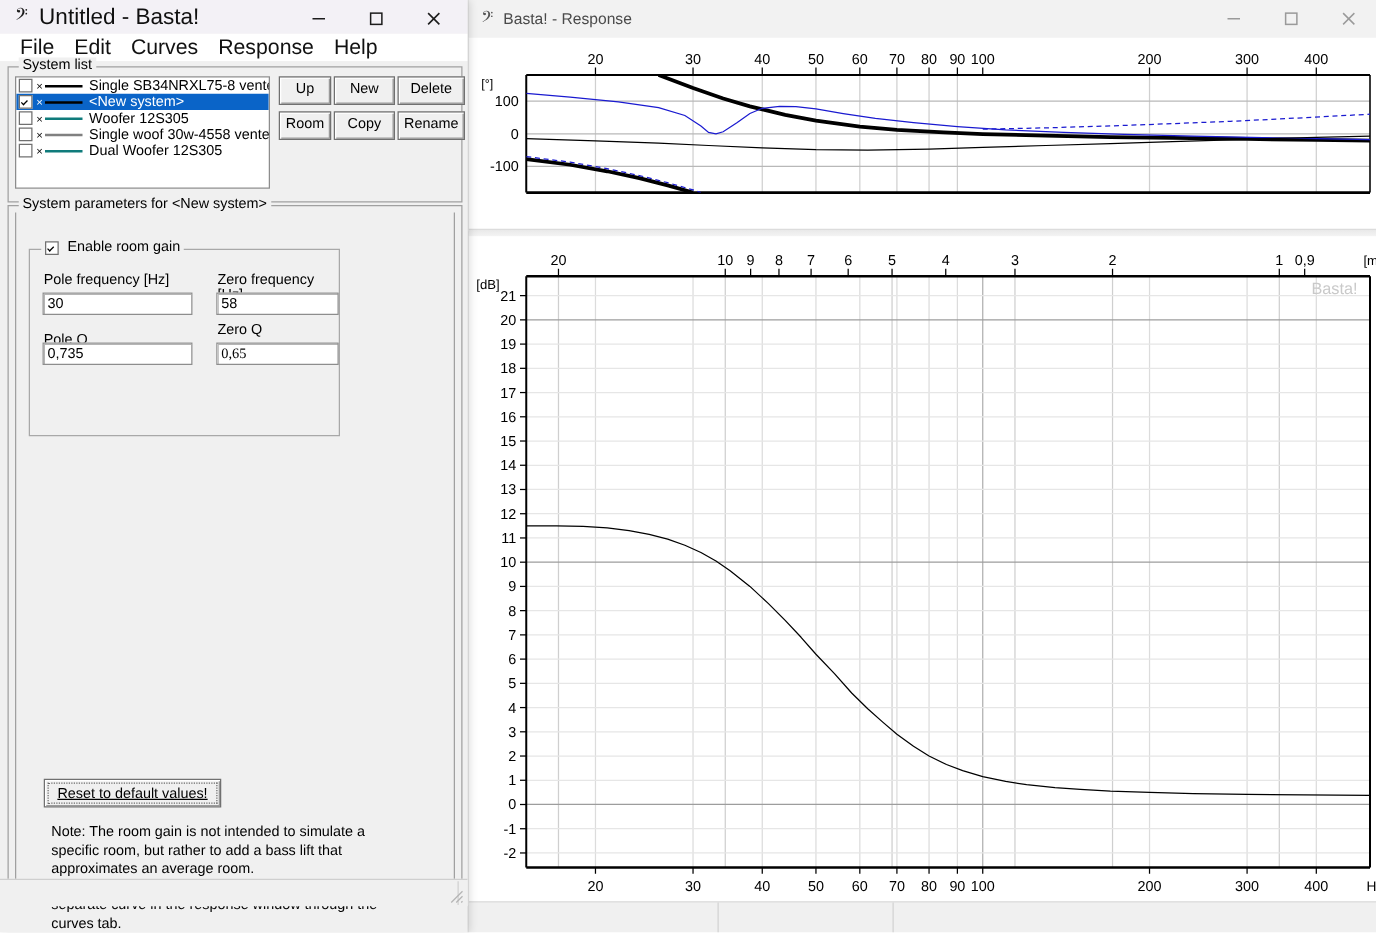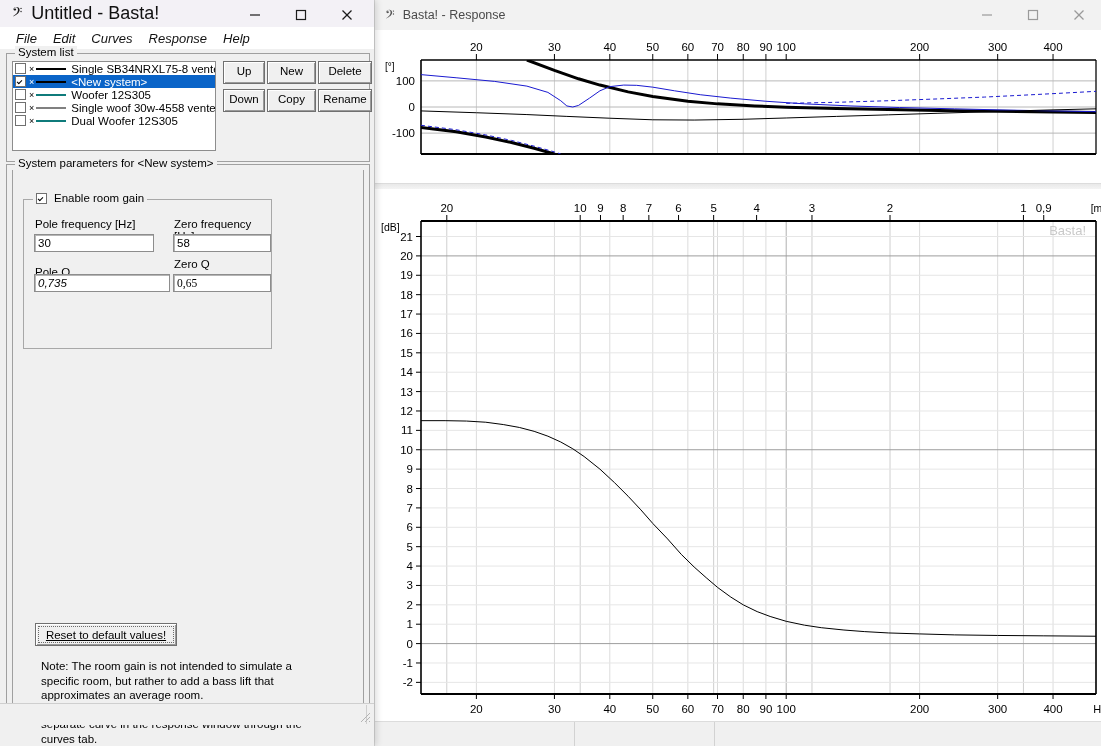--- a/index.html
+++ b/index.html
@@ -50,21 +50,21 @@
   #mainTitle{
     position:absolute;left:0;top:0;width:374px;height:27px;
     background:#f3f1f6;display:flex;align-items:center;
   }
   #mainTitle .tbicon{margin-left:12px;font-size:16px;color:#1c1c1c;line-height:1;}
   #mainTitle .tbtext{margin-left:9px;font-size:18px;color:#101010;}
   #mainMenu{
     position:absolute;left:0;top:27px;width:374px;height:22px;background:#ffffff;
     display:flex;align-items:center;padding-left:8px;box-sizing:border-box;
   }
-  #mainMenu .mi{font-size:13px;color:#111;padding:2px 8px;cursor:default;font-style:italic;}
+  #mainMenu .mi{font-size:17px;color:#111;padding:2px 8px;cursor:default;}
   #mainBody{position:absolute;left:0;top:49px;width:374px;height:676px;background:#f0f0f0;}
 
   
   .grp{position:absolute;border:1px solid #a0a0a0;}
   .grp>.lg{position:absolute;top:-8px;left:8px;background:#f0f0f0;padding:0 3px;font-size:11.5px;color:#000;white-space:nowrap;}
 
   
   #sysList{position:absolute;left:12px;top:12px;width:202px;height:88px;background:#fff;border:1px solid #8d8d8d;overflow:hidden;}
   .slrow{height:13px;display:flex;align-items:center;padding-left:2px;font-size:11.5px;color:#000;white-space:nowrap;}
   .slrow.sel{background:#0a64c8;color:#fff;}
@@ -431,21 +431,21 @@
             <span class="cbx"></span>
             <span class="star">×</span>
             <span class="lsamp" style="border-top-color: rgb(15, 123, 123);"></span>
             <span>Dual Woofer 12S305</span>
           </div>
         </div>
       <div id="sysBtns">
           <div class="btn" style="left: 223px; top: 12px; width: 40px; height: 21px; line-height: 19px;">Up</div>
           <div class="btn" style="left: 267px; top: 12px; width: 47px; height: 21px; line-height: 19px;">New</div>
           <div class="btn" style="left: 318px; top: 12px; width: 52px; height: 21px; line-height: 19px;">Delete</div>
-          <div class="btn" style="left: 223px; top: 40px; width: 40px; height: 21px; line-height: 19px;">Down</div>
+          <div class="btn" style="left: 223px; top: 40px; width: 40px; height: 21px; line-height: 19px;">Room</div>
           <div class="btn" style="left: 267px; top: 40px; width: 47px; height: 21px; line-height: 19px;">Copy</div>
           <div class="btn" style="left: 318px; top: 40px; width: 52px; height: 21px; line-height: 19px;">Rename</div>
         </div>
 
       <div class="grp" id="grpParams" style="left:6px;top:115px;width:362px;height:550px;">
         <span class="lg">System parameters for &lt;New system&gt;</span>
       </div>
 
       <div id="tabsHost">
           <div class="tab" style="left: 13px; top: 129px; width: 197px;">
@@ -586,21 +586,21 @@
             <span>Enable room gain</span>
           </span>
 
           <span class="fieldlbl" style="left:11px;top:18px;">Pole frequency [Hz]</span>
           <input class="tinput" style="left: 10px; top: 34px; width: 120px; height: 18px;" value="30">
 
           <span class="fieldlbl" style="left:150px;top:18px;">Zero frequency [Hz]</span>
           <input class="tinput" style="left: 149px; top: 34px; width: 98px; height: 18px;" value="58">
 
           <span class="fieldlbl" style="left:11px;top:66px;">Pole Q</span>
-          <input class="tinput" style="left: 10px; top: 74px; width: 136px; height: 18px; font-style: italic;" value="0,735">
+          <input class="tinput" style="left: 10px; top: 74px; width: 120px; height: 18px;" value="0,735">
 
           <span class="fieldlbl" style="left:150px;top:58px;">Zero Q</span>
           <input class="tinput" style="left: 149px; top: 74px; width: 98px; height: 18px; font-family: Liberation Serif, serif;" value="0,65">
         </div>
 
         <div class="btn" id="resetBtn">
           <span class="inner">Reset to default values!</span>
         </div>
 
         <div id="noteTxt" style="white-space: pre-wrap;">Note: The room gain is not intended to simulate a specific room, but rather to add a bass lift that approximates an average room.

